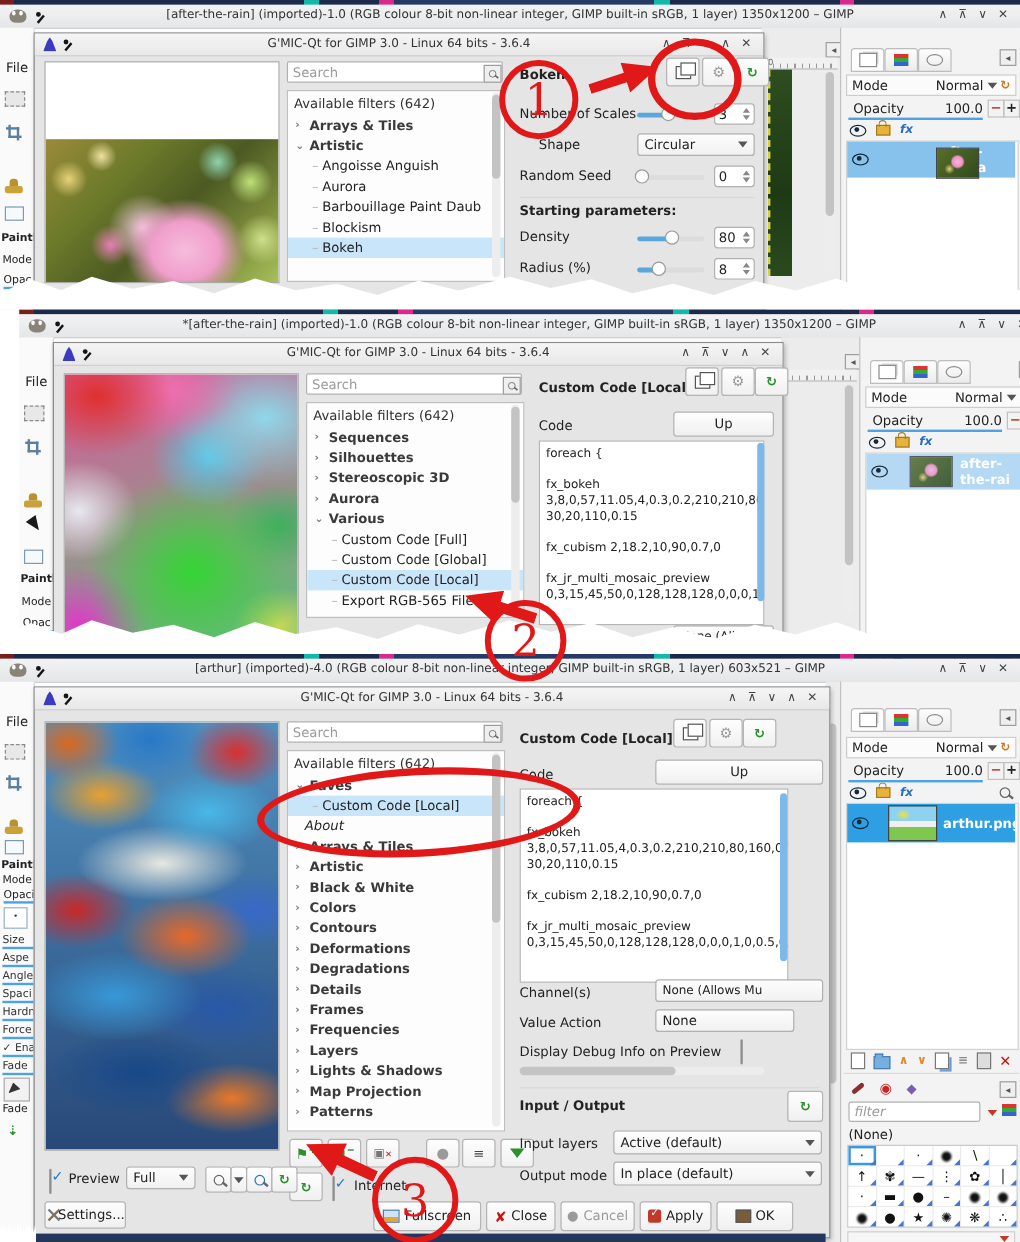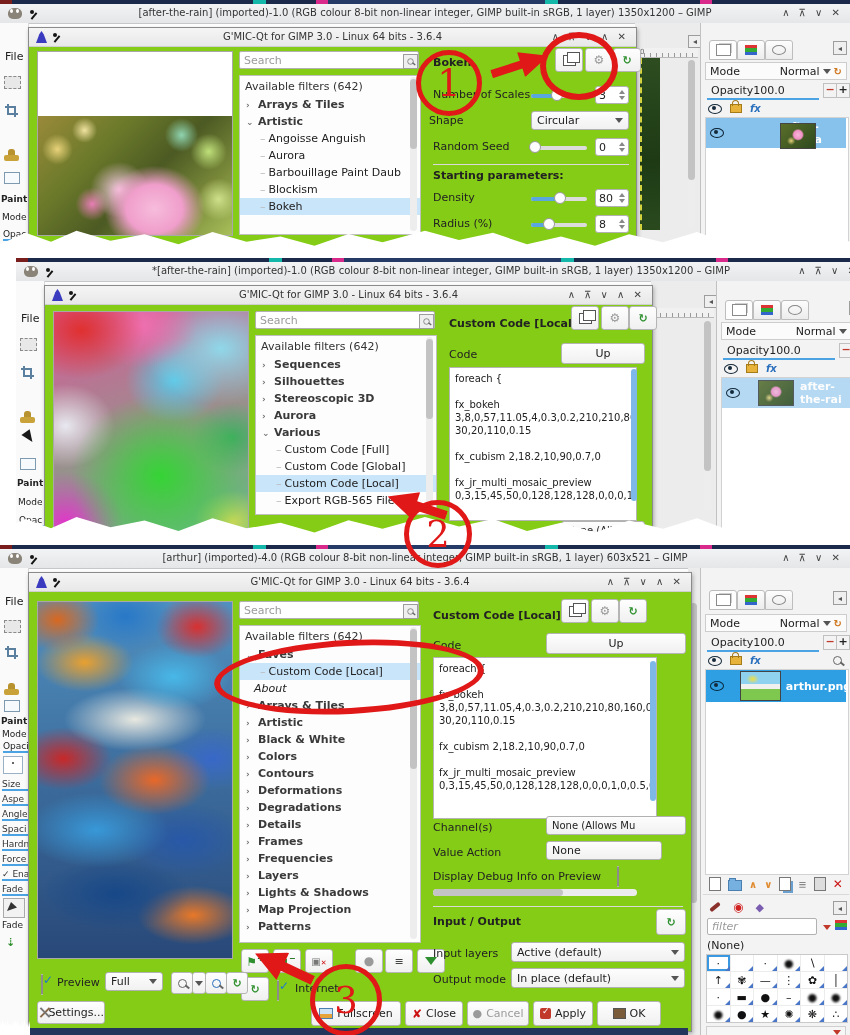--- a/index.html
+++ b/index.html
@@ -9,21 +9,21 @@
   .t9{font-size:9px}.t11{font-size:11px}
   .b{font-weight:bold}.it{}
   .strip{height:4px;background:linear-gradient(90deg,#7a1d1d 0,#7a1d1d 12px,#1b2a4a 12px,#1b2a4a 253px,#14b8ab 253px,#14b8ab 266px,#1b2a4a 266px,#1b2a4a 316px,#d92a8c 316px,#d92a8c 328px,#253a66 328px,#253a66 545px,#14b8ab 545px,#14b8ab 558px,#1b2a4a 558px,#1b2a4a 700px,#d92a8c 700px,#d92a8c 712px,#1b2a4a 712px)}
   .tbar{background:linear-gradient(180deg,#f2f3f4,#e4e6e8);border-bottom:1px solid #c5c7c9}
   .titlec{position:absolute;left:60px;right:60px;top:3px;text-align:center;font-size:10px;color:#333;white-space:nowrap;overflow:hidden}
   .wctl{position:absolute;right:7px;top:3px;font-size:10px;color:#444;letter-spacing:3px;white-space:nowrap}
   .wilber{position:absolute;width:14px;height:11px;background:#8a8378;border-radius:46% 46% 40% 40%}
   .wilber::before{content:'';position:absolute;left:2px;top:1px;width:3px;height:4px;background:#fff;border-radius:50%;box-shadow:6px 0 #fff}
   .pin{position:absolute;width:4px;height:4px;background:#151515;border-radius:50%}
   .pin::after{content:'';position:absolute;left:3px;top:2px;width:2px;height:8px;background:#151515;transform:rotate(40deg)}
-  .gwin{position:absolute;background:#84cc16;border:1px solid #8b8b8b;box-shadow:1px 2px 4px rgba(0,0,0,.28)}
+  .gwin{position:absolute;background:#e5e5e5;border:1px solid #8b8b8b;box-shadow:1px 2px 4px rgba(0,0,0,.28)}
   .gtitle{position:absolute;left:0;right:0;top:0;height:18px;background:linear-gradient(180deg,#f5f5f5,#e8e8e8);border-bottom:1px solid #cfcfcf}
   .gic{position:absolute;width:11px;height:12px;background:#3b3bc0;clip-path:polygon(50% 0,70% 28%,100% 100%,0 100%,30% 28%)}
   .btn{position:absolute;background:linear-gradient(180deg,#fefefe,#f0f0f0);border:1px solid #b5b5b5;border-radius:3px;display:flex;align-items:center;justify-content:center;gap:4px;font-size:11px;color:#222}
   .btn.dis{color:#9a9a9a}
   .inp{position:absolute;background:#fff;border:1px solid #b1b1b1;border-radius:2px;font-size:11px;color:#333;padding:0 4px;font-family:inherit;box-sizing:border-box}
   input.inp::placeholder{color:#9b9b9b;font-style:normal}
   input.inp.itph::placeholder{font-style:italic}
   .dd{position:absolute;background:linear-gradient(180deg,#fdfdfd,#f1f1f1);border:1px solid #b1b1b1;border-radius:3px;display:flex;align-items:center;justify-content:space-between;padding:0 5px;font-size:11px;color:#222;white-space:nowrap;overflow:hidden;box-sizing:border-box}
   .tri{width:0;height:0;border-left:4px solid transparent;border-right:4px solid transparent;border-top:5px solid #555;flex:0 0 auto}
   .tri.red{border-top-color:#c0392b}
@@ -47,21 +47,21 @@
   .vhandle{position:absolute;left:0;width:7px;background:#c3c3c3;border-radius:4px}
   .bluesb{position:absolute;width:6px;background:#7db8e8;border-radius:3px}
   .code{position:absolute;background:#fff;border:1px solid #b4b4b4;font-size:10px;line-height:1.3;padding:4px 5px;white-space:pre-line;overflow:hidden;color:#222}
   .sep{position:absolute;height:1px;background:#d9d9d9}
   .dock{position:absolute;background:#f3f3f3;border-left:1px solid #c1c1c1}
   .dtab{position:absolute;height:18px;width:26px;background:linear-gradient(180deg,#fdfdfd,#ececec);border:1px solid #bdbdbd;border-radius:3px 3px 0 0;display:flex;align-items:center;justify-content:center}
   .dlay{width:13px;height:10px;background:#fff;border:1px solid #8a8a8a;box-shadow:2px -2px 0 -1px #cfcfcf}
   .dch{width:12px;height:10px;background:linear-gradient(180deg,#d33 0 34%,#3a3 34% 67%,#36c 67%)}
   .dpa{width:12px;height:8px;border:1px solid #8a8a8a;border-radius:50%}
   .mini{position:absolute;border:1px solid #9d9d9d;background:#efefef;display:flex;align-items:center;justify-content:center;font-size:8px;color:#555}
-  .oprow{position:absolute;border-bottom:2px solid #4ba3e3;display:flex;justify-content:flex-start;align-items:center;font-size:11px}
+  .oprow{position:absolute;border-bottom:2px solid #4ba3e3;display:flex;justify-content:space-between;align-items:center;font-size:11px}
   .eye{width:12px;height:8px;border:1px solid #15293a;border-radius:50%;position:relative;flex:0 0 auto}
   .eye::after{content:'';position:absolute;left:3px;top:1px;width:4px;height:4px;background:#15293a;border-radius:50%}
   .lock{width:10px;height:7px;background:#e8b33a;border:1px solid #a67c1a;position:relative}
   .lock::before{content:'';position:absolute;left:1px;top:-5px;width:5px;height:5px;border:1.5px solid #a67c1a;border-bottom:none;border-radius:4px 4px 0 0}
   .fxl{font-style:italic;font-weight:bold;color:#2a6fbd;font-size:10px}
   .mag{width:7px;height:7px;border:1.5px solid #666;border-radius:50%;position:relative;flex:0 0 auto}
   .mag::after{content:'';position:absolute;left:6px;top:6px;width:5px;height:1.5px;background:#666;transform:rotate(40deg)}
   .cb{width:13px;height:13px;background:#fff;border:1px solid #8c8c8c;border-radius:2px;position:relative;box-sizing:border-box;flex:0 0 auto}
   .cb.ck::after{content:'✓';position:absolute;left:1px;top:-2px;color:#1c76d2;font-size:12px;font-weight:bold}
   .irect{width:15px;height:11px;border:1px dashed #8a8a8a;background:#e8e8e8}
@@ -284,21 +284,21 @@
           <div class="sfill" style="width: 45%;"></div>
           <div class="shandle" style="left: calc(45% - 5px);"></div>
         </div>
       <div class="spin" style="left:566px;top:58px;width:34px;height:18px">
           <span>3</span>
           <span class="spn">
             <span class="tri up"></span>
             <span class="tri"></span>
           </span>
         </div>
-      <div class="P t11" style="left:400px;top:86px">Shape</div>
+      <div class="P t11" style="left:420px;top:86px">Shape</div>
       <div class="dd" style="left:502px;top:83px;width:98px;height:19px">
           <span>Circular</span>
           <span class="tri"></span>
         </div>
       <div class="P t11" style="left:404px;top:112px">Random Seed</div>
       <div class="sl" style="left:502px;top:118px;width:56px">
           <div class="sfill" style="width: 6%;"></div>
           <div class="shandle" style="left: calc(6% - 5px);"></div>
         </div>
       <div class="spin" style="left:566px;top:110px;width:34px;height:18px">

